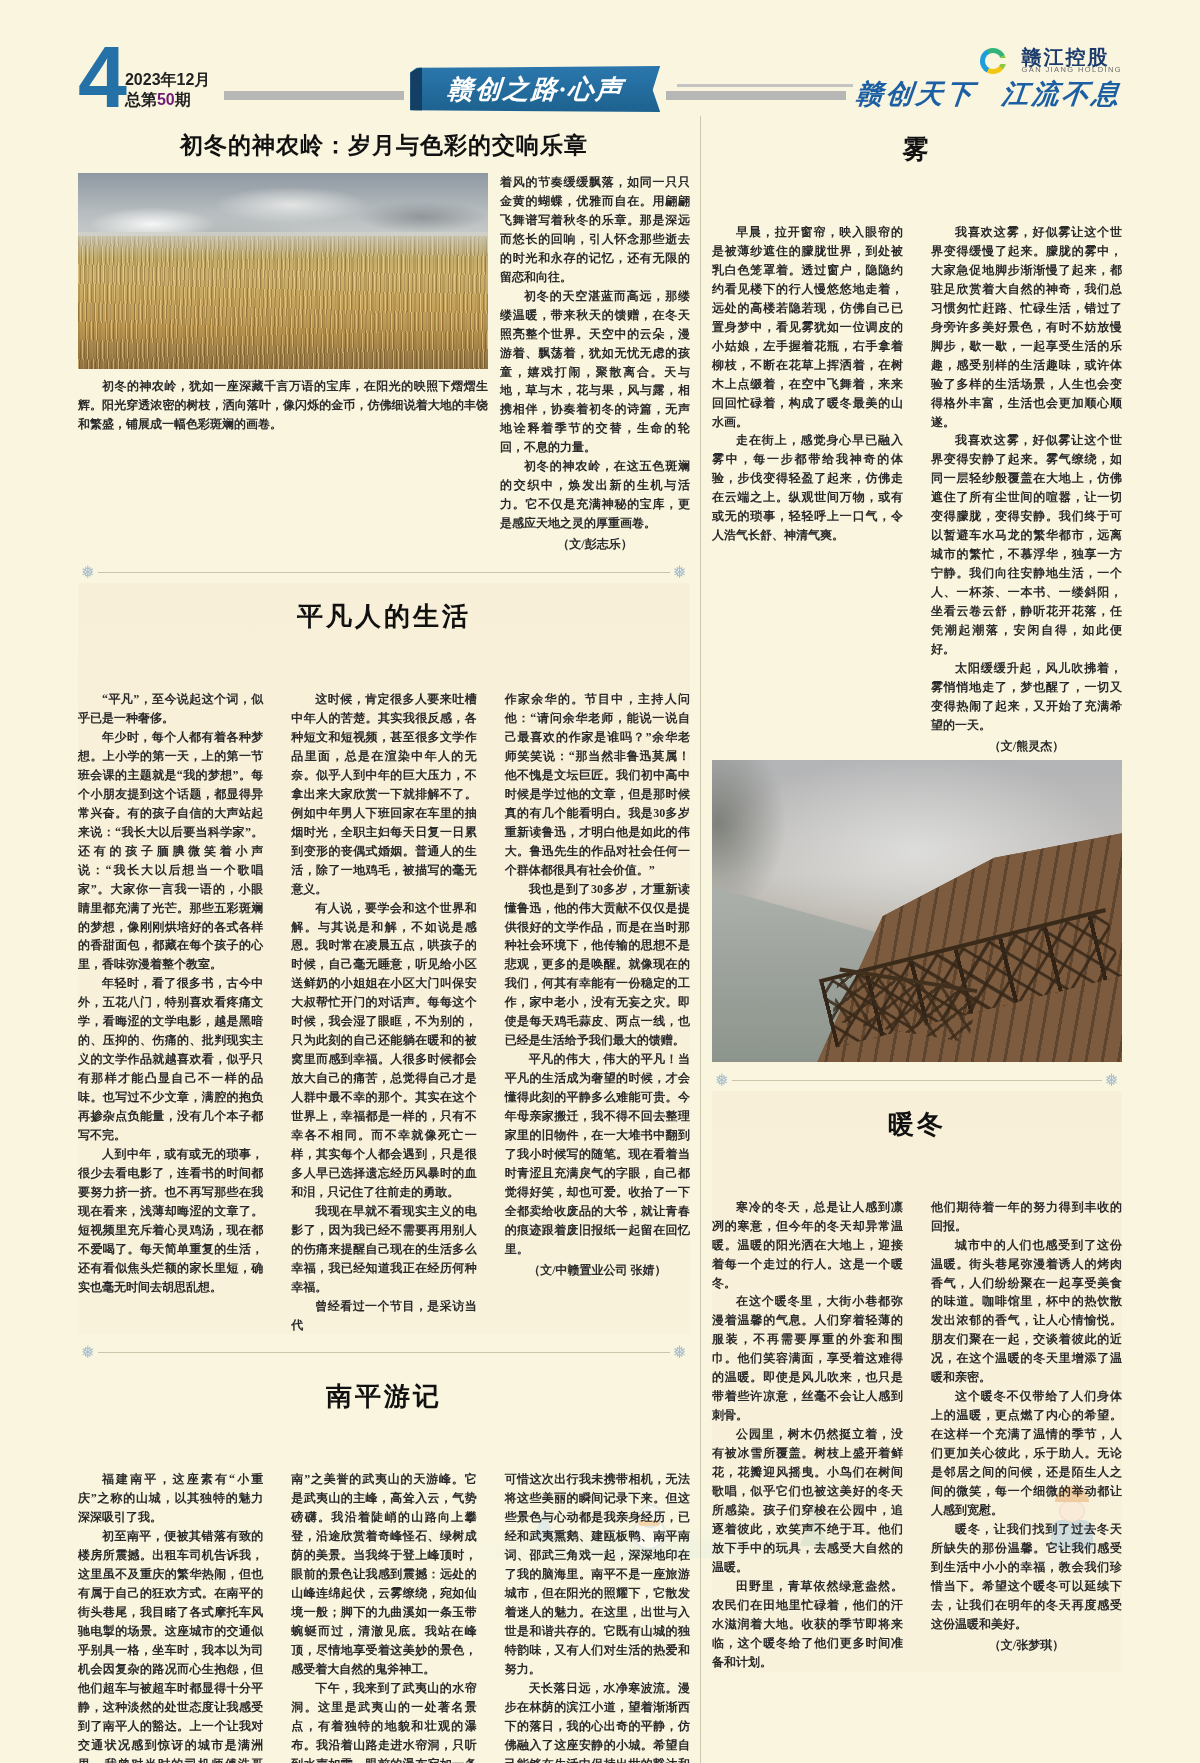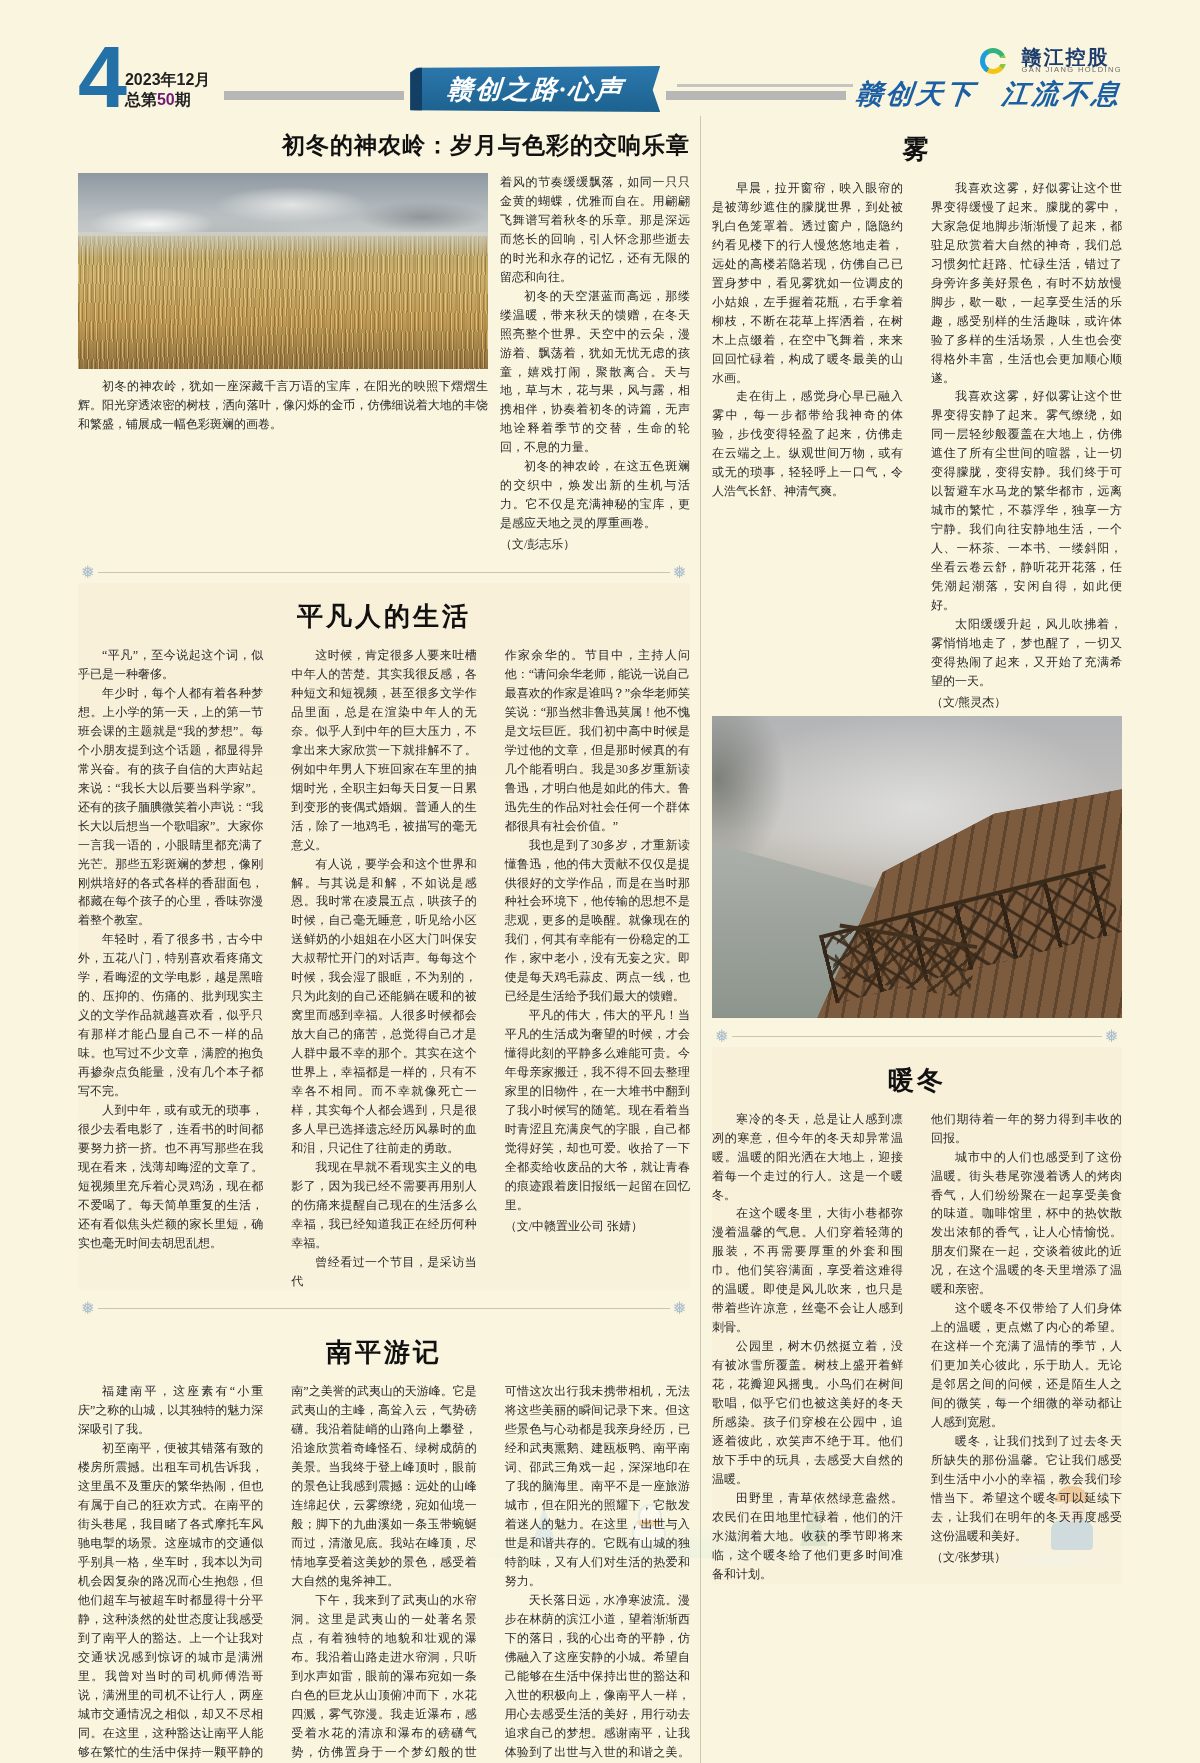--- a/index.html
+++ b/index.html
@@ -42,31 +42,31 @@
             color:#1c5fa3; letter-spacing:3px; transform:skewX(-6deg);
             font-family:"Liberation Serif","DejaVu Serif",serif; white-space:nowrap; }
 
   
   .content { position:relative; display:flex; padding:4px 78px 0; gap:0; z-index:1; }
   .lzone { width:622px; flex-shrink:0; padding-right:10px; }
   .vrule { width:1px; background:#cdc7ad; flex-shrink:0; }
   .rzone { flex:1; padding-left:11px; }
 
   h1.headline { font-family:"DejaVu Sans","Liberation Sans",sans-serif; font-weight:bold;
-                font-size:23px; text-align:right; letter-spacing:1px; color:#111;
+                font-size:23px; text-align:center; letter-spacing:1px; color:#111;
                 padding:14px 0 12px; }
   h2.headline { font-family:"DejaVu Sans","Liberation Sans",sans-serif; font-weight:bold;
                 font-size:26px; text-align:center; letter-spacing:3px; color:#111;
                 padding:16px 0 12px; }
 
-  .cols { display:flex; gap:28px; }
-  .col { flex:1; min-width:0; font-size:12px; line-height:1.58; text-align:justify; color:#2a2a2a; }
+  .cols { display:flex; gap:28px;margin-top:44px; }
+  .col { flex:1; min-width:0; font-size:12px; line-height:1.58; text-align:justify; color:#2a2a2a;font-weight:bold; }
   .col p { text-indent:2em; margin:0; }
   .col p.cont { text-indent:0; }
-  .col p.sig { text-indent:0; text-align:left; padding-top:2px; }
+  .col p.sig { text-indent:0; text-align:center; padding-top:2px; }
 
   
   .a1-body { display:flex; gap:12px; }
   .a1-left { width:410px; flex-shrink:0; }
   .a1-cols { display:flex; gap:28px; margin-top:8px; }
   .a1-col3 { flex:1; min-width:0; }
 
   
   .grass-photo { width:410px; height:196px; position:relative; overflow:hidden; background:#b9a468; }
   .grass-photo .sky { position:absolute; left:0; right:0; top:0; height:36%;

